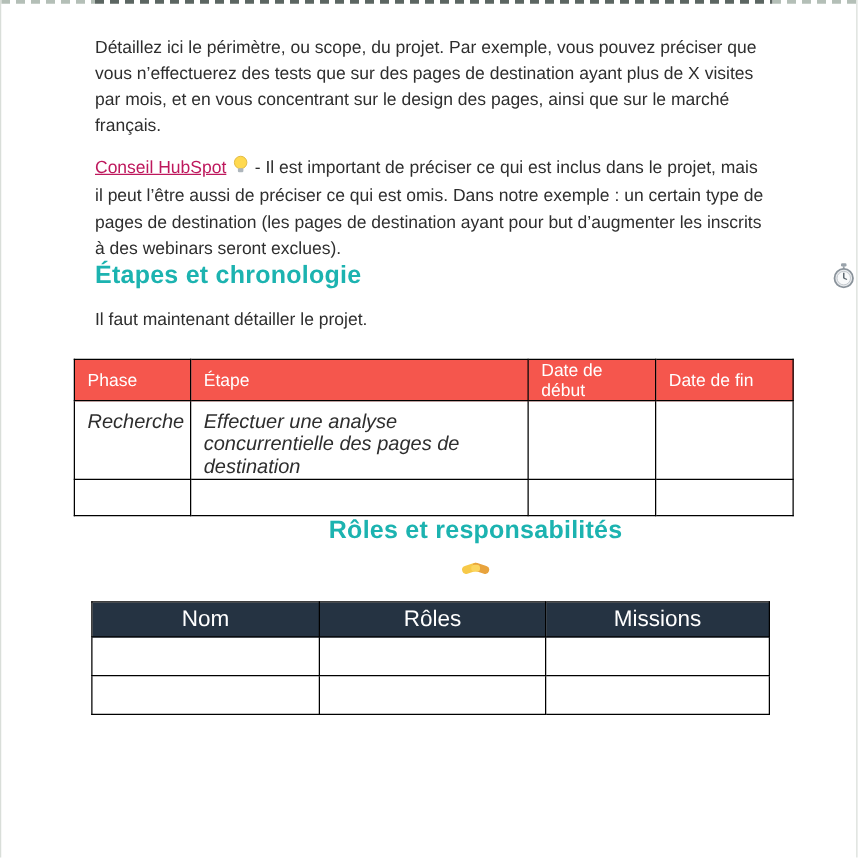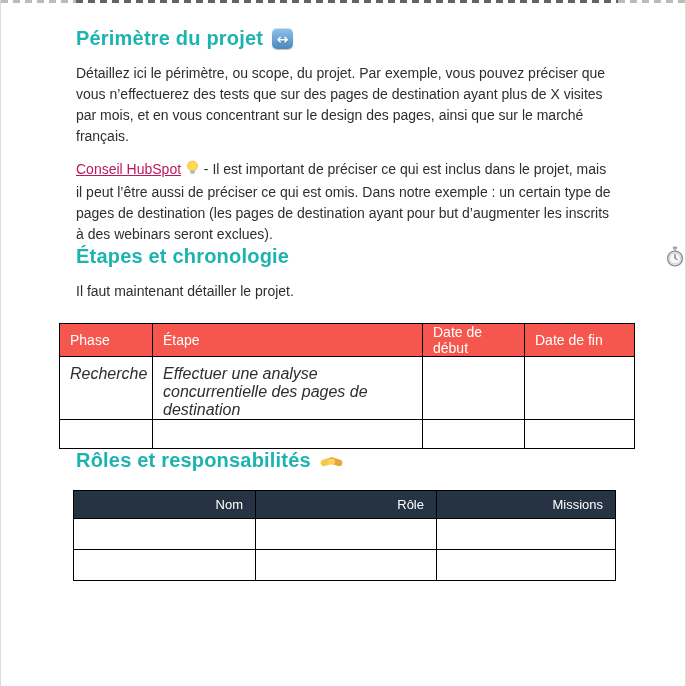--- a/index.html
+++ b/index.html
@@ -39,21 +39,21 @@
     line-height:21px;
     margin:0 0 12px 0;
     width:537px;
     color:#2e2e2e;
   }
   p.tip-text { margin-bottom:0; }
   .tip-label { color:#be185d;text-decoration:underline; }
   .u { }
 
   .heading-steps { margin-top:41px;justify-content:space-between; }
-  .heading-roles { margin-top:44px; }
+  .heading-roles { margin-top:44px;flex-direction:column; }
   .intro-tight { margin-bottom:0; }
 
   
   .icon-lr {
     width:21px; height:21px; border-radius:5px;
     background:linear-gradient(180deg,#8fc3ea 0%, #4a88c0 100%);
     box-shadow:inset 0 1px 0 rgba(255,255,255,.5), 0 1px 1px rgba(0,0,0,.25);
     display:inline-flex; align-items:center; justify-content:center;
     color:#ffffff; font-family:"DejaVu Sans", sans-serif;
     font-size:14px; font-weight:bold; line-height:1;
@@ -77,42 +77,36 @@
     font-style:italic; font-size:16px; line-height:18px;
     padding:8px 10px 0 10px;
   }
   .steps-table tbody tr:last-child td { height:29px; }
 
   
   .roles-table { margin:18px 0 0 -3px; width:542px; }
   .roles-table th, .roles-table td { border:1.5px solid #000000; box-sizing:border-box; }
   .roles-table th {
     background:#253342; color:#ffffff;
-    font-weight:normal; font-size:13px;
-    text-align:right; padding:0 12px; height:28px;
+    font-weight:normal; font-size:18px;
+    text-align:center; padding:0 12px; height:28px;
   }
   .roles-table td { height:31px; padding:0 12px; font-size:14px; }
 </style>
 </head>
 <body>
 
 <div class="page-top-edge">
   <div class="edge-seg edge-light edge-l"></div>
   <div class="edge-seg edge-dark edge-m"></div>
   <div class="edge-seg edge-light edge-r"></div>
 </div>
 
 <div class="content">
 
-  <h1 class="section-heading">
-    <span>Périmètre du projet</span>
-    <span class="icon-lr">
-        <span>↔</span>
-      </span>
-  </h1>
 
   <p class="body-text">Détaillez ici le périmètre, ou scope, du projet. Par exemple, vous pouvez préciser que vous n’effectuerez des tests que sur des pages de destination ayant plus de X visites par mois, et en vous concentrant sur le design des pages, ainsi que sur le marché français.</p>
 
   <p class="body-text tip-text"><span class="tip-label">Conseil HubSpot</span> <span class="icon-svg icon-bulb-wrap"><svg width="13" height="16" viewBox="0 0 13 16">
           <circle cx="6.5" cy="6" r="5" fill="#ffd94f" stroke="#e3bc44" stroke-width="0.8"></circle>
           <rect x="4.3" y="10.6" width="4.4" height="3.2" rx="1" fill="#aeb6bc"></rect>
         </svg></span><span> - Il est important de préciser ce qui est inclus dans le projet, mais il peut l’être aussi de </span><span class="u">préciser ce qui est omis</span><span>. Dans notre exemple : un certain type de pages de destination (les pages de destination ayant pour but d’augmenter les inscrits à des webinars seront exclues).</span></p>
 
   <h1 class="section-heading heading-steps">
     <span>Étapes et chronologie</span>
@@ -175,21 +169,21 @@
 
   <table class="roles-table">
     <colgroup>
         <col style="width:182px">
         <col style="width:181px">
         <col style="width:179px">
       </colgroup>
     <thead>
       <tr>
         <th>Nom</th>
-        <th>Rôle</th>
+        <th>Rôles</th>
         <th>Missions</th>
       </tr>
     </thead>
     <tbody>
       <tr>
         <td></td>
         <td></td>
         <td></td>
       </tr>
       <tr>

